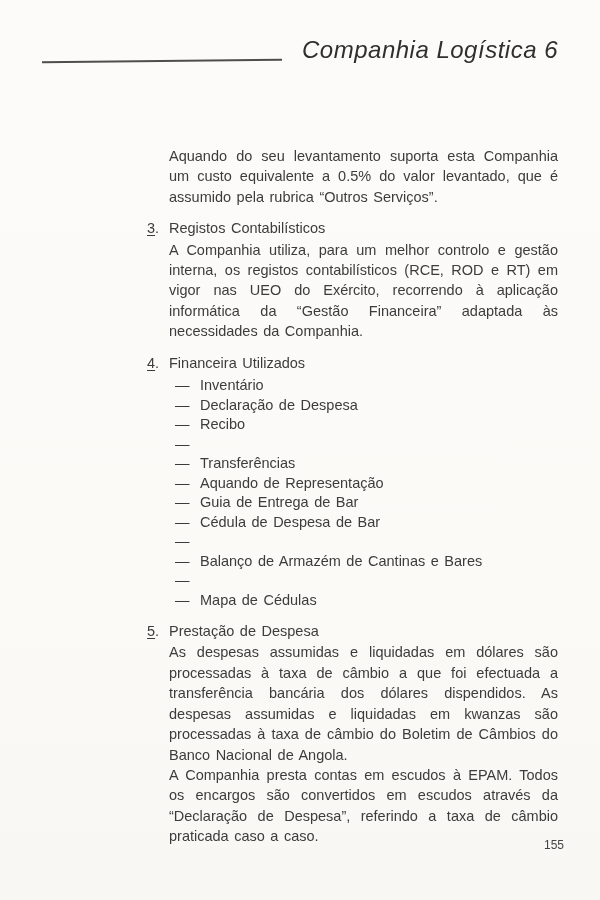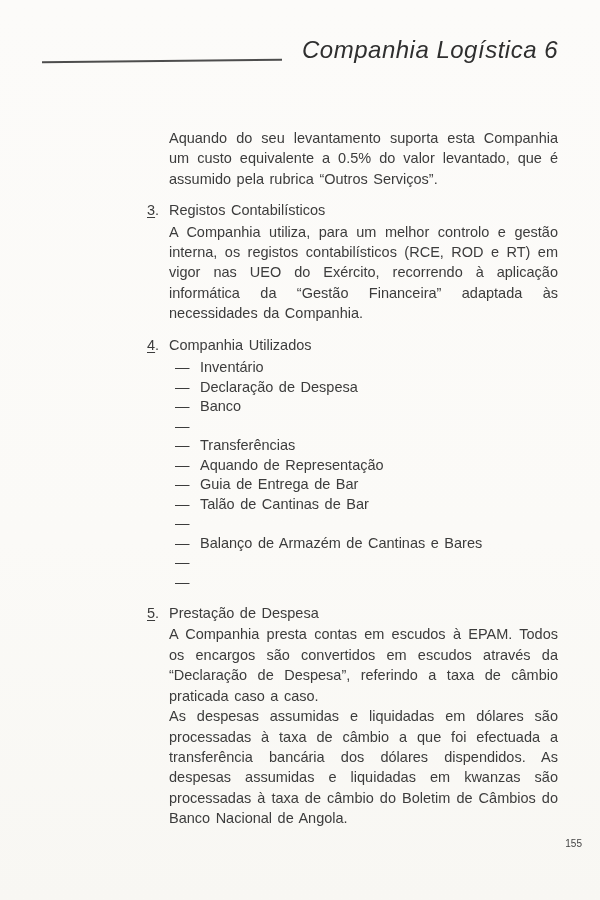--- a/index.html
+++ b/index.html
@@ -33,21 +33,21 @@
     top:36px;right:42px;
     font-size:24px;
     font-style:italic;
     letter-spacing:0.5px;
     color:#2f2f2f;
     white-space:nowrap;
   }
   
   .content{
     position:absolute;
-    left:147px;top:128px;
+    left:147px;top:146px;
     width:411px;
     font-size:14.5px;
     line-height:20.4px;
     word-spacing:1.5px;
   }
   .para{
     margin:0 0 0 22px;
     text-align:justify;
   }
   .section{margin:0;}
@@ -73,22 +73,22 @@
   .doc-list li{
     display:flex;
     padding-left:6px;
   }
   .doc-list .dash{
     flex:0 0 25px;
     width:25px;
   }
   .page-number{
     position:absolute;
-    top:838px;right:18px;
-    font-size:10px;
+    top:838px;right:36px;
+    font-size:12px;
     color:#444;
   }
 </style>
 </head>
 <body>
 
 <div class="page">
 
   <div class="header-rule"></div>
 
@@ -104,79 +104,80 @@
       <span class="title">Registos Contabilísticos</span>
     </div>
     <div>
             <p class="para">A Companhia utiliza, para um melhor controlo e gestão interna, os registos contabilísticos (RCE, ROD e RT) em vigor nas UEO do Exército, recorrendo à aplicação informática da “Gestão Financeira” adaptada às necessidades da Companhia.</p>
           </div>
   </section>
 
   <section class="section">
     <div class="heading">
       <span class="num"><span class="u">4</span>.</span>
-      <span class="title">Companhia Utilizados</span>
+      <span class="title">Financeira Utilizados</span>
     </div>
     <div>
             <ul class="doc-list">
               <li>
                 <span class="dash">—</span>
                 <span>Inventário</span>
               </li>
               <li>
                 <span class="dash">—</span>
                 <span>Declaração de Despesa</span>
               </li>
               <li>
                 <span class="dash">—</span>
-                <span>Banco</span>
+                <span>Recibo</span>
               </li>
               <li>
                 <span class="dash">—</span>
               </li>
               <li>
                 <span class="dash">—</span>
                 <span>Transferências</span>
               </li>
               <li>
                 <span class="dash">—</span>
                 <span>Aquando de Representação</span>
               </li>
               <li>
                 <span class="dash">—</span>
                 <span>Guia de Entrega de Bar</span>
               </li>
               <li>
                 <span class="dash">—</span>
-                <span>Talão de Cantinas de Bar</span>
+                <span>Cédula de Despesa de Bar</span>
               </li>
               <li>
                 <span class="dash">—</span>
               </li>
               <li>
                 <span class="dash">—</span>
                 <span>Balanço de Armazém de Cantinas e Bares</span>
               </li>
               <li>
                 <span class="dash">—</span>
               </li>
               <li>
                 <span class="dash">—</span>
+                <span>Mapa de Cédulas</span>
               </li>
             </ul>
           </div>
   </section>
 
   <section class="section">
     <div class="heading">
       <span class="num"><span class="u">5</span>.</span>
       <span class="title">Prestação de Despesa</span>
     </div>
     <div>
+            <p class="para">As despesas assumidas e liquidadas em dólares são processadas à taxa de câmbio a que foi efectuada a transferência bancária dos dólares dispendidos. As despesas assumidas e liquidadas em kwanzas são processadas à taxa de câmbio do Boletim de Câmbios do Banco Nacional de Angola.</p>
             <p class="para">A Companhia presta contas em escudos à EPAM. Todos os encargos são convertidos em escudos através da “Declaração de Despesa”, referindo a taxa de câmbio praticada caso a caso.</p>
-            <p class="para">As despesas assumidas e liquidadas em dólares são processadas à taxa de câmbio a que foi efectuada a transferência bancária dos dólares dispendidos. As despesas assumidas e liquidadas em kwanzas são processadas à taxa de câmbio do Boletim de Câmbios do Banco Nacional de Angola.</p>
           </div>
   </section>
 </div>
   </div>
 
   <div class="page-number">155</div>
 </div>
 
 </body></html>

